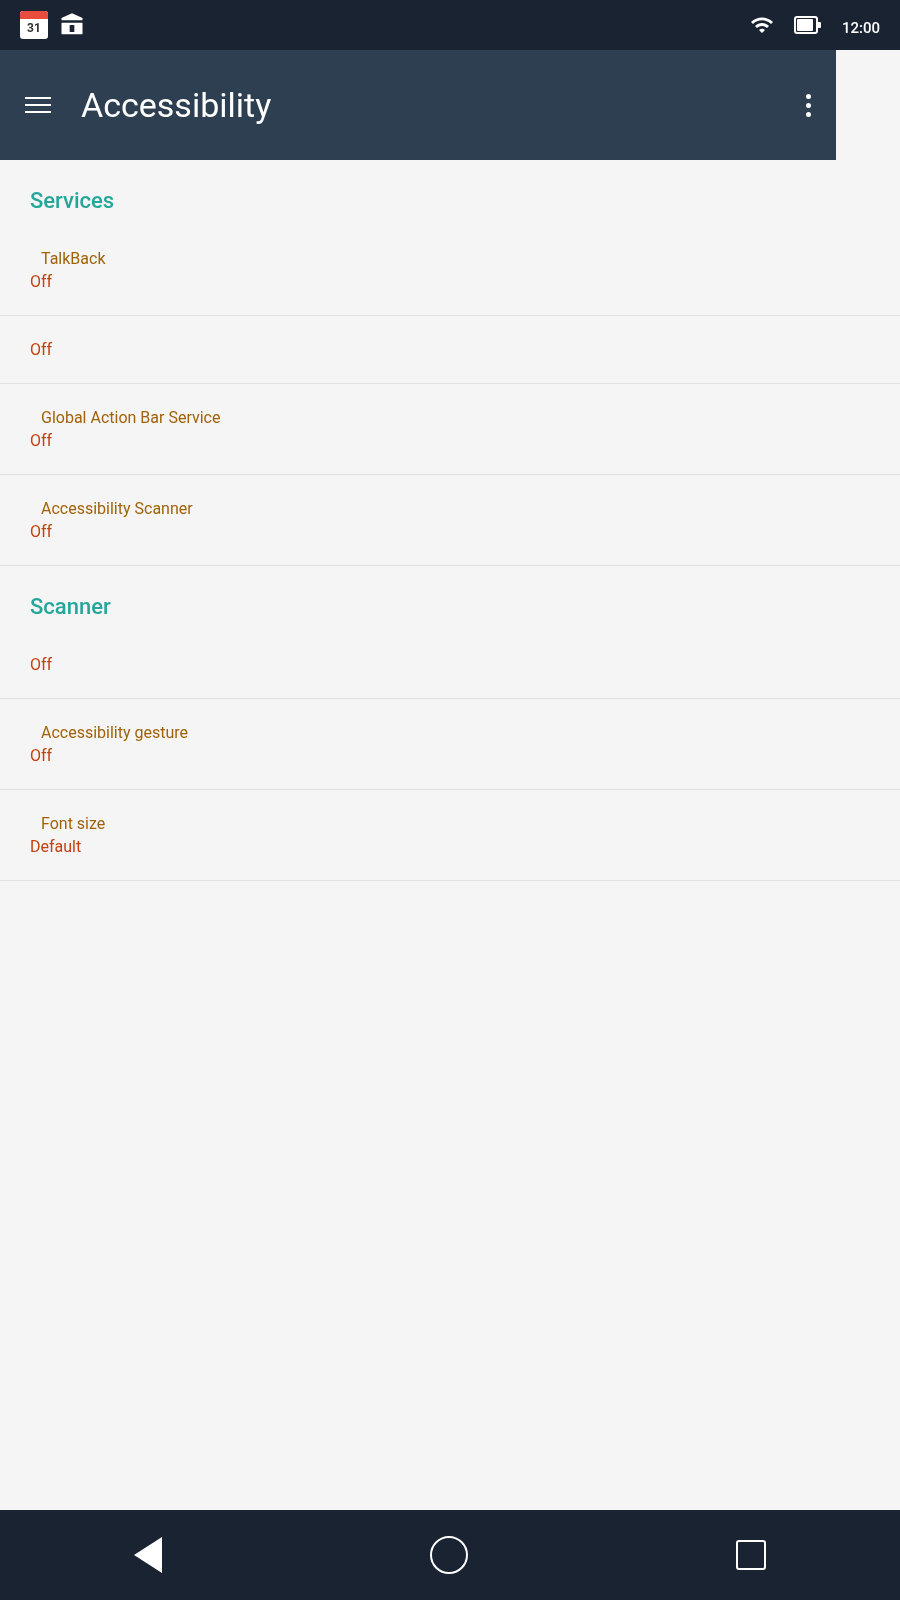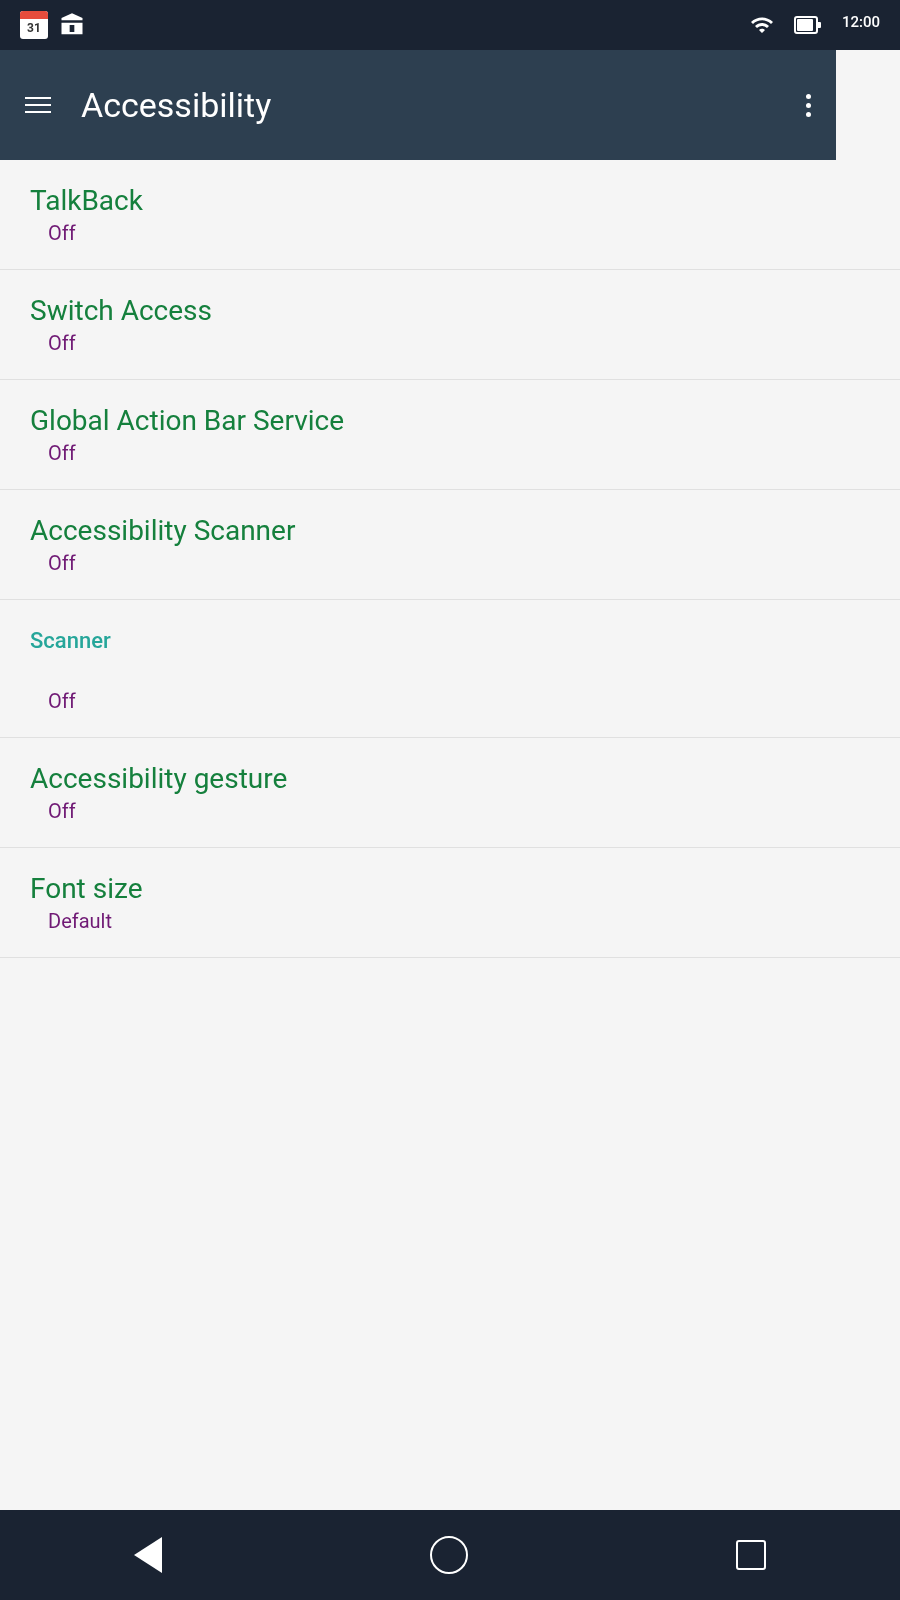--- a/index.html
+++ b/index.html
@@ -31,21 +31,21 @@
     }
 
     .status-bar-left {
       display: flex;
       align-items: center;
       gap: 10px;
     }
 
     .status-bar-right {
       display: flex;
-      align-items: flex-start;
+      align-items: flex-end;
       gap: 20px;
       color: white;
       font-size: 15px;
       font-weight: 500;
     }
 
     .calendar-icon {
       width: 28px;
       height: 28px;
       background: white;
@@ -149,29 +149,29 @@
 
     
     .setting-item {
       background: #f5f5f5;
       padding: 24px 30px;
       border-bottom: 1px solid #e0e0e0;
       cursor: pointer;
     }
 
     .setting-item-title {
-      font-size: 28px;
-      color: #15803d;
+      font-size: 16px;
+      color: #a16207;
       margin-bottom: 4px;
+      margin-left: 11px;
     }
 
     .setting-item-subtitle {
-      font-size: 20px;
-      color: #701a75;
-      margin-left: 18px;
+      font-size: 16px;
+      color: #c2410c;
     }
 
     
     .nav-bar {
       width: 900px;
       height: 90px;
       background: #1a2332;
       display: flex;
       align-items: center;
       justify-content: space-around;
@@ -241,28 +241,28 @@
   <span class="app-title">Accessibility</span>
   <div class="more-icon">
     <span></span>
     <span></span>
     <span></span>
   </div>
 </div>
 
 <div class="content">
 
+  <div class="section-header">Services</div>
 
   <div class="setting-item">
     <div class="setting-item-title">TalkBack</div>
     <div class="setting-item-subtitle">Off</div>
   </div>
 
   <div class="setting-item">
-    <div class="setting-item-title">Switch Access</div>
     <div class="setting-item-subtitle">Off</div>
   </div>
 
   <div class="setting-item">
     <div class="setting-item-title">Global Action Bar Service</div>
     <div class="setting-item-subtitle">Off</div>
   </div>
 
   <div class="setting-item">
     <div class="setting-item-title">Accessibility Scanner</div>

